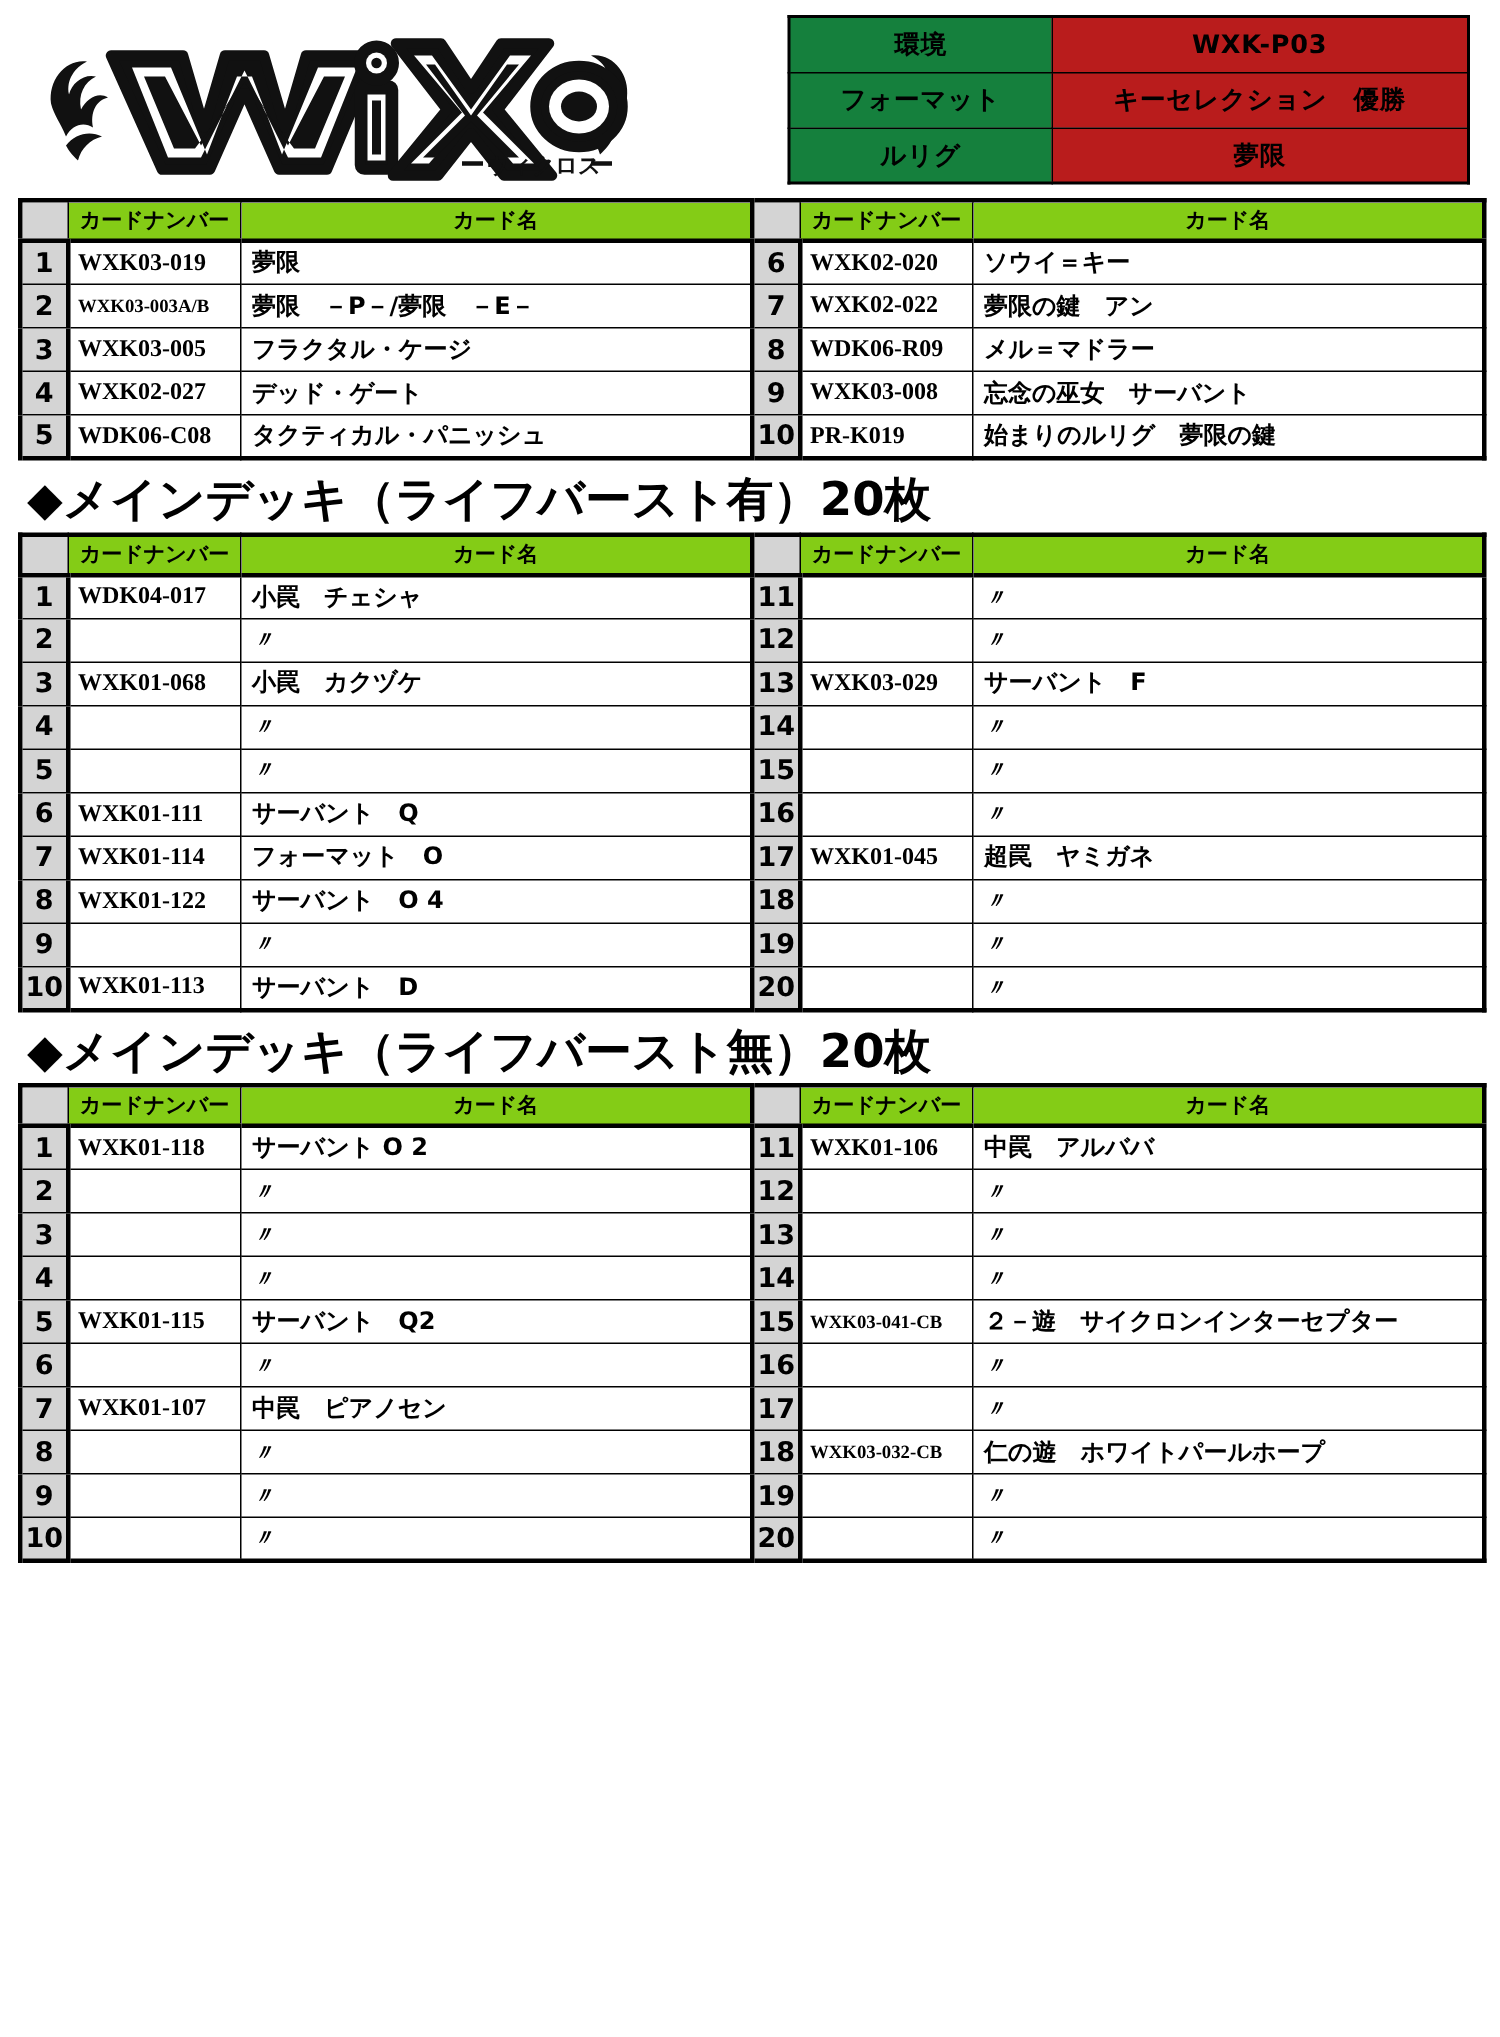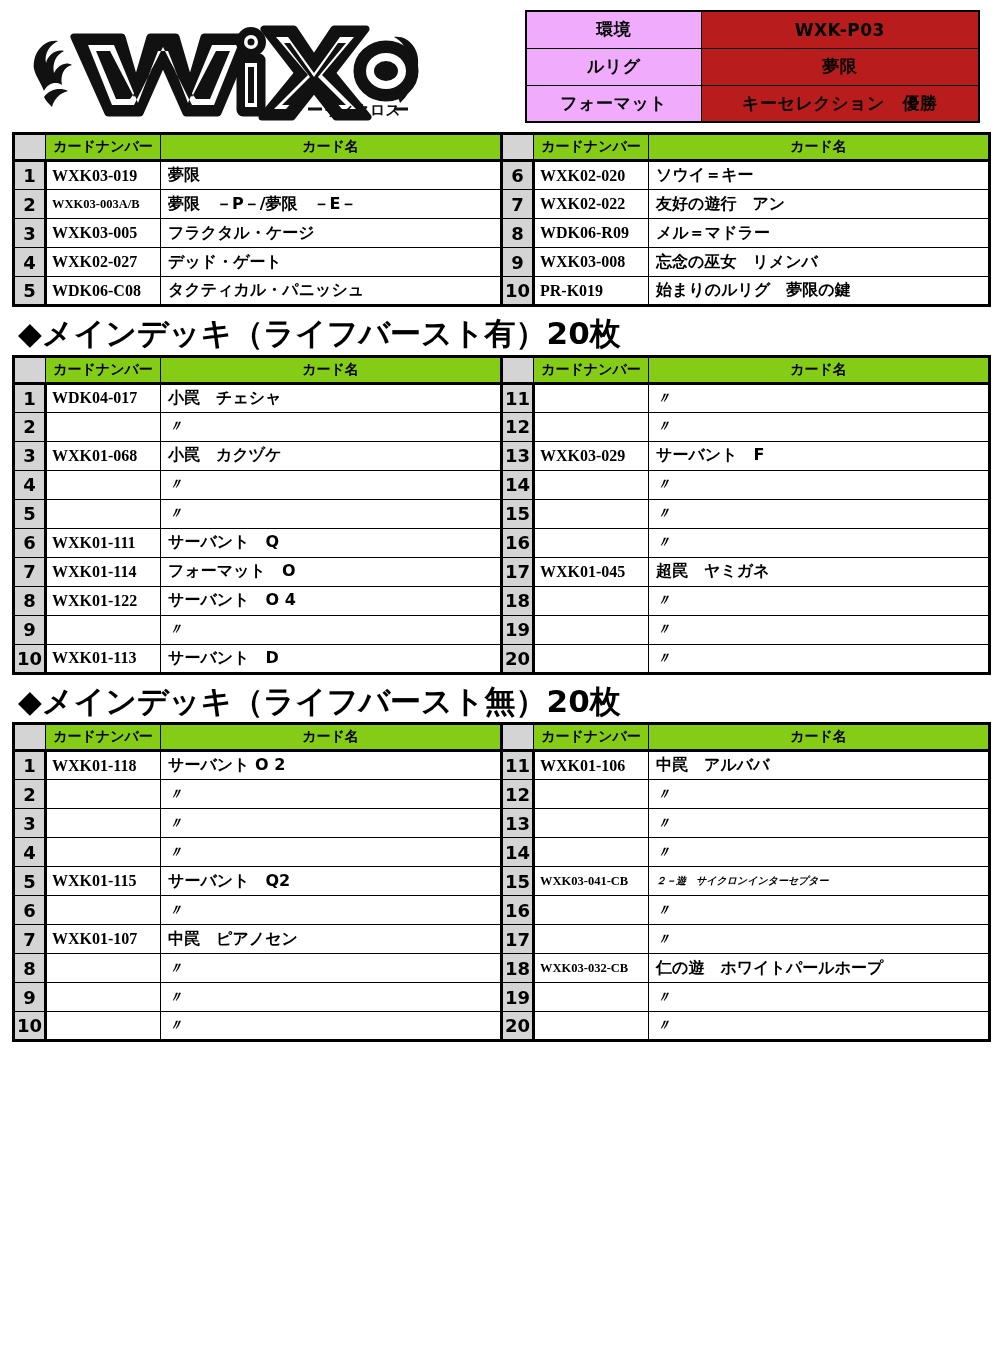--- a/index.html
+++ b/index.html
@@ -52,21 +52,21 @@
   .info-table td {
     border: 1.5px solid #000;
     height: 37px;
     text-align: center;
     vertical-align: middle;
     font-size: 17px;
     font-weight: bold;
     letter-spacing: 0.5px;
   }
   .info-table td.lbl {
-    background: #f0abfc;
+    background: #15803d;
     width: 175px;
     text-align: center;
   }
   .info-table td.val {
     background: #b91c1c;
   }
 
   
   .section-heading {
     font-size: 31px;
@@ -133,21 +133,21 @@
   .deck-table td.name {
     background: #ffffff;
     text-align: left;
     padding-left: 7px;
     font-size: 16px;
   }
   .deck-table td.name.dit {
     font-style: italic;
     font-size: 15px;
   }
-  .deck-table td.name.small { font-size: 10px; font-style: italic; }
+  .deck-table td.name.small { font-size: 16px; }
 
   
   .deck-table td.num.rightstart,
   .deck-table th.h-num.rightstart {
     border-left: 3px solid #000;
   }
 </style>
 </head>
 <body>
 
@@ -209,26 +209,26 @@
 
     </div>
 
     <table class="info-table">
       <tbody>
         <tr>
           <td class="lbl">環境</td>
           <td class="val">WXK-P03</td>
         </tr>
         <tr>
+          <td class="lbl">フォーマット</td>
+          <td class="val">キーセレクション　優勝</td>
+        </tr>
+        <tr>
           <td class="lbl">ルリグ</td>
           <td class="val">夢限</td>
-        </tr>
-        <tr>
-          <td class="lbl">フォーマット</td>
-          <td class="val">キーセレクション　優勝</td>
         </tr>
       </tbody>
     </table>
   </div>
 
   <table class="deck-table" id="tbl-0">
     <colgroup>
       <col class="c-num">
         <col class="c-code">
         <col class="c-name">
@@ -254,37 +254,37 @@
           <td class="num rightstart">6</td>
           <td class="code">WXK02-020</td>
           <td class="name">ソウイ＝キー</td>
         </tr>
         <tr>
           <td class="num">2</td>
           <td class="code small">WXK03-003A/B</td>
           <td class="name">夢限　－P－/夢限　－E－</td>
           <td class="num rightstart">7</td>
           <td class="code">WXK02-022</td>
-          <td class="name">友好の遊行　アン</td>
+          <td class="name">夢限の鍵　アン</td>
         </tr>
         <tr>
           <td class="num">3</td>
           <td class="code">WXK03-005</td>
           <td class="name">フラクタル・ケージ</td>
           <td class="num rightstart">8</td>
           <td class="code">WDK06-R09</td>
           <td class="name">メル＝マドラー</td>
         </tr>
         <tr>
           <td class="num">4</td>
           <td class="code">WXK02-027</td>
           <td class="name">デッド・ゲート</td>
           <td class="num rightstart">9</td>
           <td class="code">WXK03-008</td>
-          <td class="name">忘念の巫女　リメンバ</td>
+          <td class="name">忘念の巫女　サーバント</td>
         </tr>
         <tr>
           <td class="num">5</td>
           <td class="code">WDK06-C08</td>
           <td class="name">タクティカル・パニッシュ</td>
           <td class="num rightstart">10</td>
           <td class="code">PR-K019</td>
           <td class="name">始まりのルリグ　夢限の鍵</td>
         </tr>
       </tbody>

